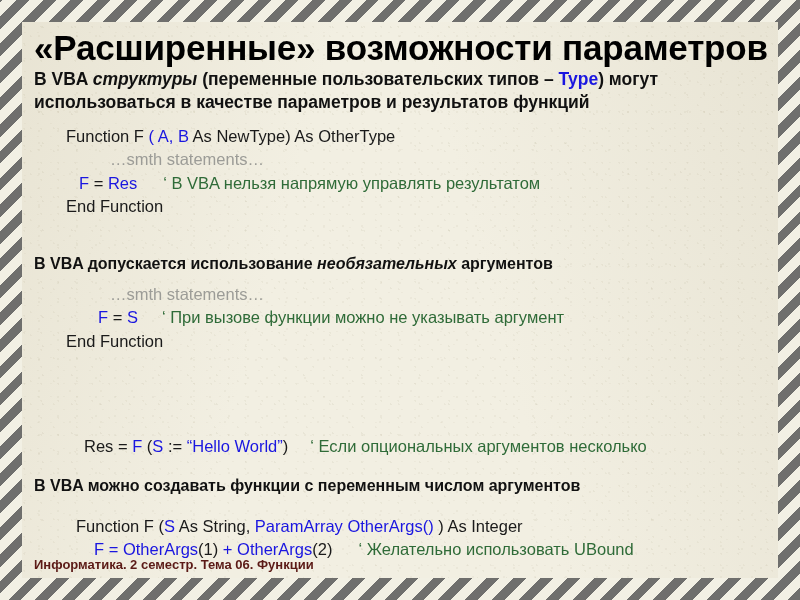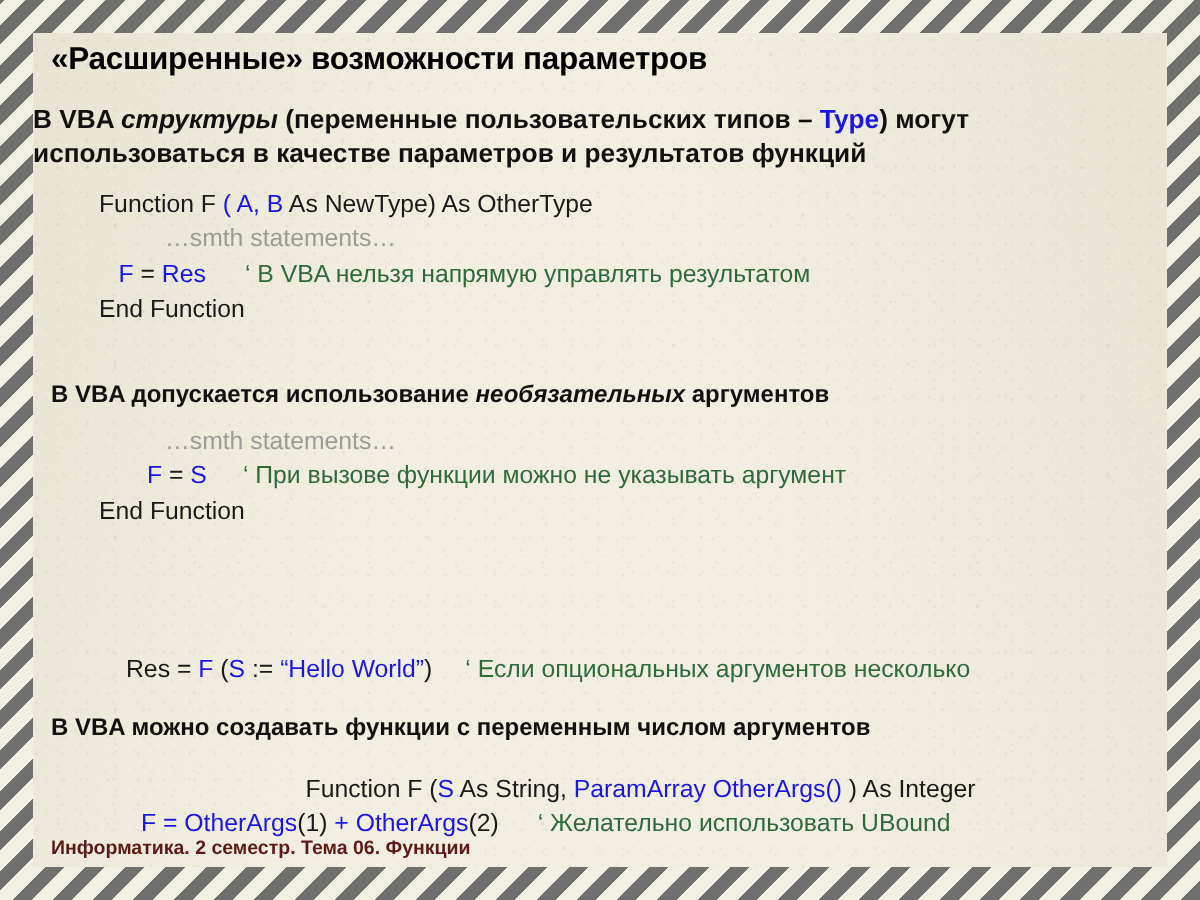--- a/index.html
+++ b/index.html
@@ -47,35 +47,36 @@
       linear-gradient(255deg, rgba(210,203,180,.30) 0%, rgba(248,246,238,0) 40%);
     background-size: 17px 17px, 23px 23px, 29px 29px, 19px 19px, 31px 31px, 13px 13px, 100% 100%, 100% 100%;
     overflow: hidden;
   }
 
   
   #title {
     position: absolute;
     left: 12px;
     top: 6px;
-    font-size: 21px;
+    font-size: 35px;
     font-weight: bold;
     color: #000000;
     letter-spacing: -0.2px;
     white-space: nowrap;
   }
 
   
   .section { position: absolute; left: 0; width: 100%; }
 
   .lead {
     font-size: 17.5px;
     font-weight: bold;
     color: #111111;
     line-height: 1.32;
+    padding-left: 12px;
     padding-right: 10px;
   }
   .lead i { font-style: italic; }
   .kw-blue { color: #1a16e0; }
 
   .code {
     font-size: 16.5px;
     color: #1a1a1a;
     line-height: 1.42;
     white-space: nowrap;
@@ -83,21 +84,21 @@
   .code .b  { color: #1a16e0; }
   .code .g  { color: #2f6b38; }
   .code .gr { color: #9c9c97; }
   .code .k  { color: #1a1a1a; }
 
   .i1 { padding-left: 44px; }
   .i2 { padding-left: 76px; }
   .i3 { padding-left: 88px; }
   .i4 { padding-left: 57px; }
   .i5 { padding-left: 62px; }
-  .i6 { padding-left: 54px; text-align: center; }
+  .i6 { padding-left: 54px; }
   .i7 { padding-left: 72px; }
 
   .head {
     font-size: 16px;
     font-weight: bold;
     color: #111111;
     padding-left: 12px;
     white-space: nowrap;
   }
   .head i { font-style: italic; }

